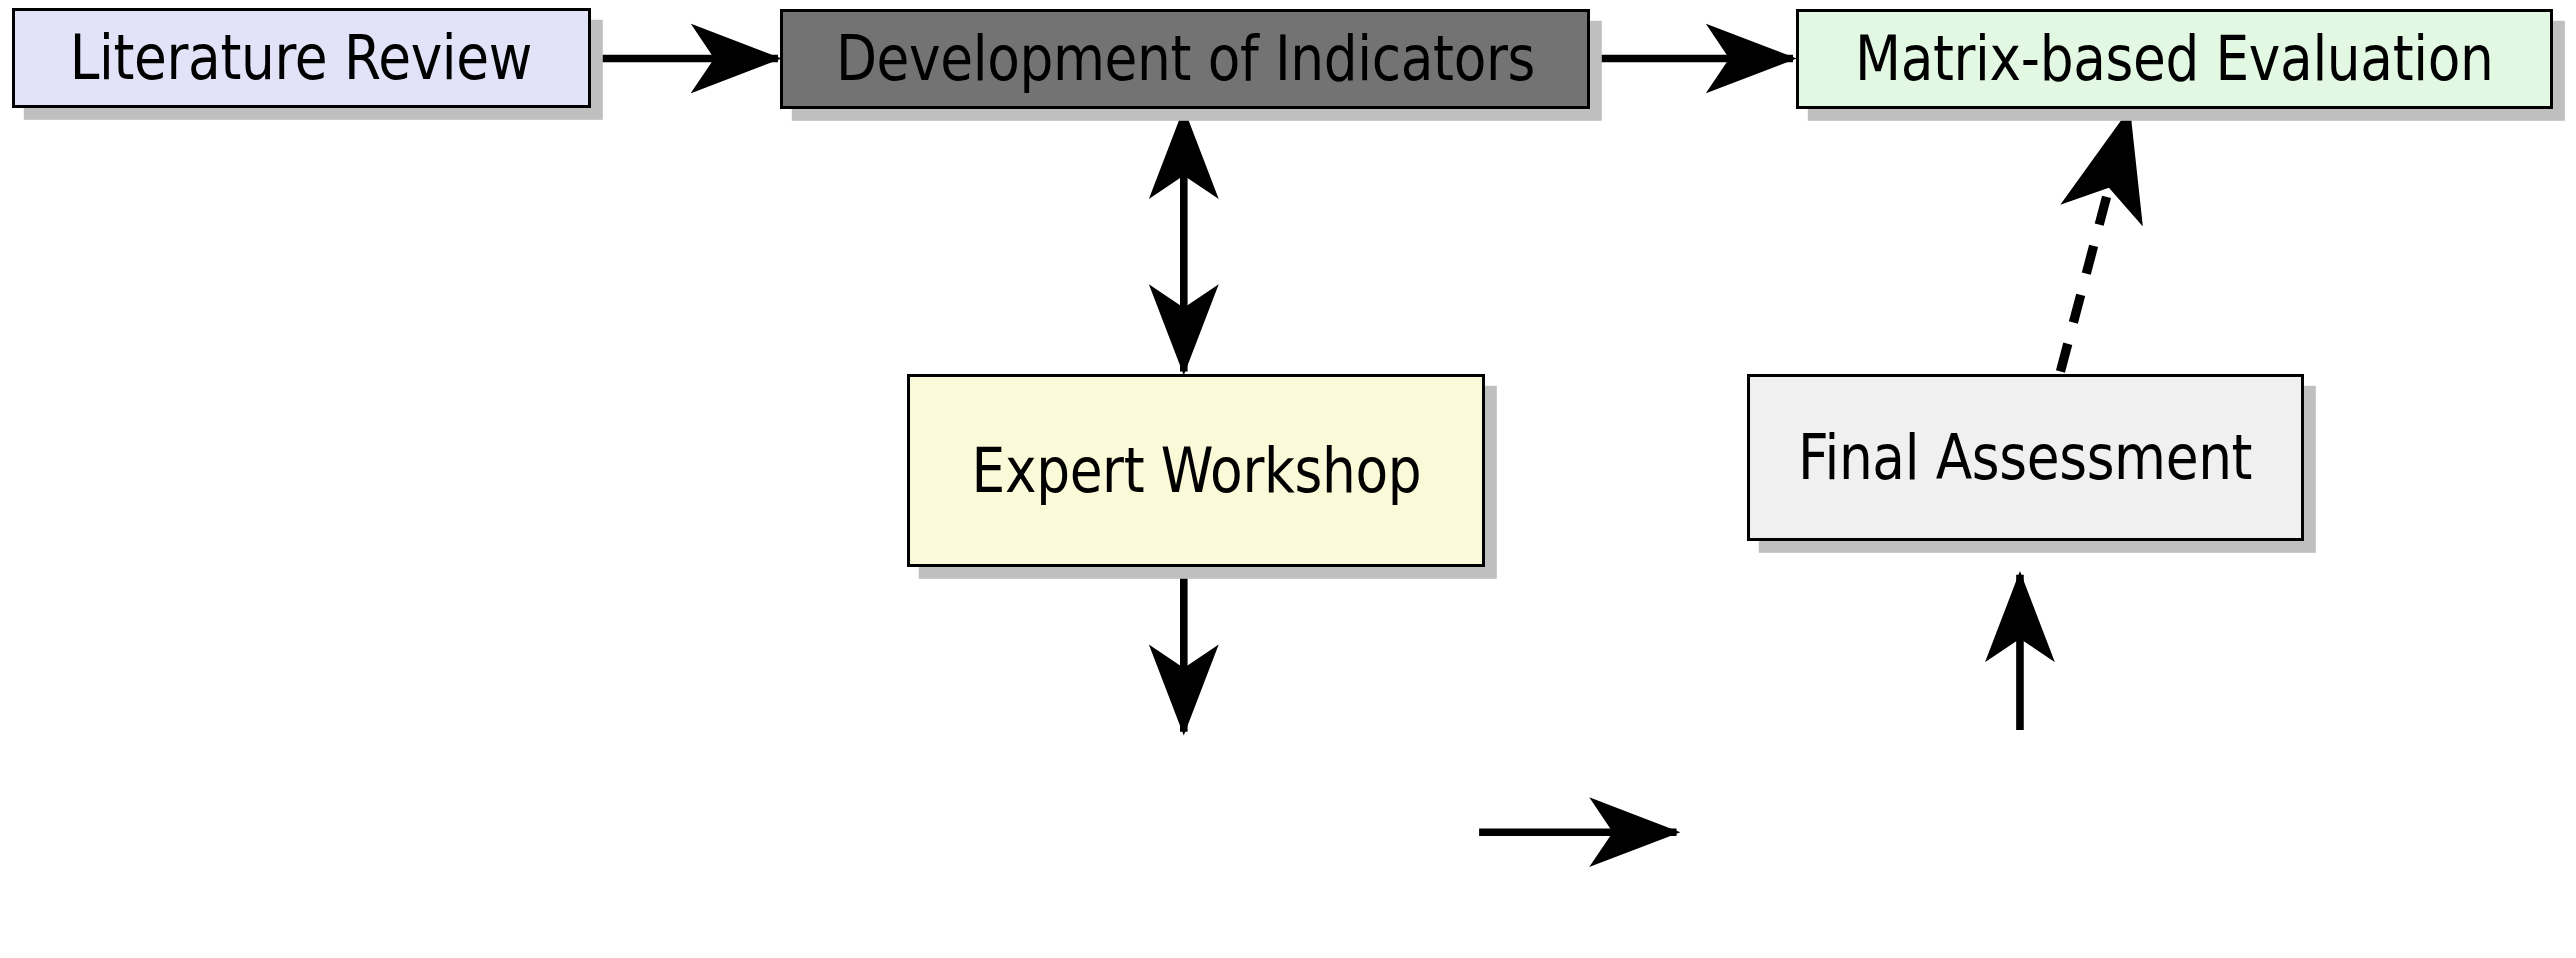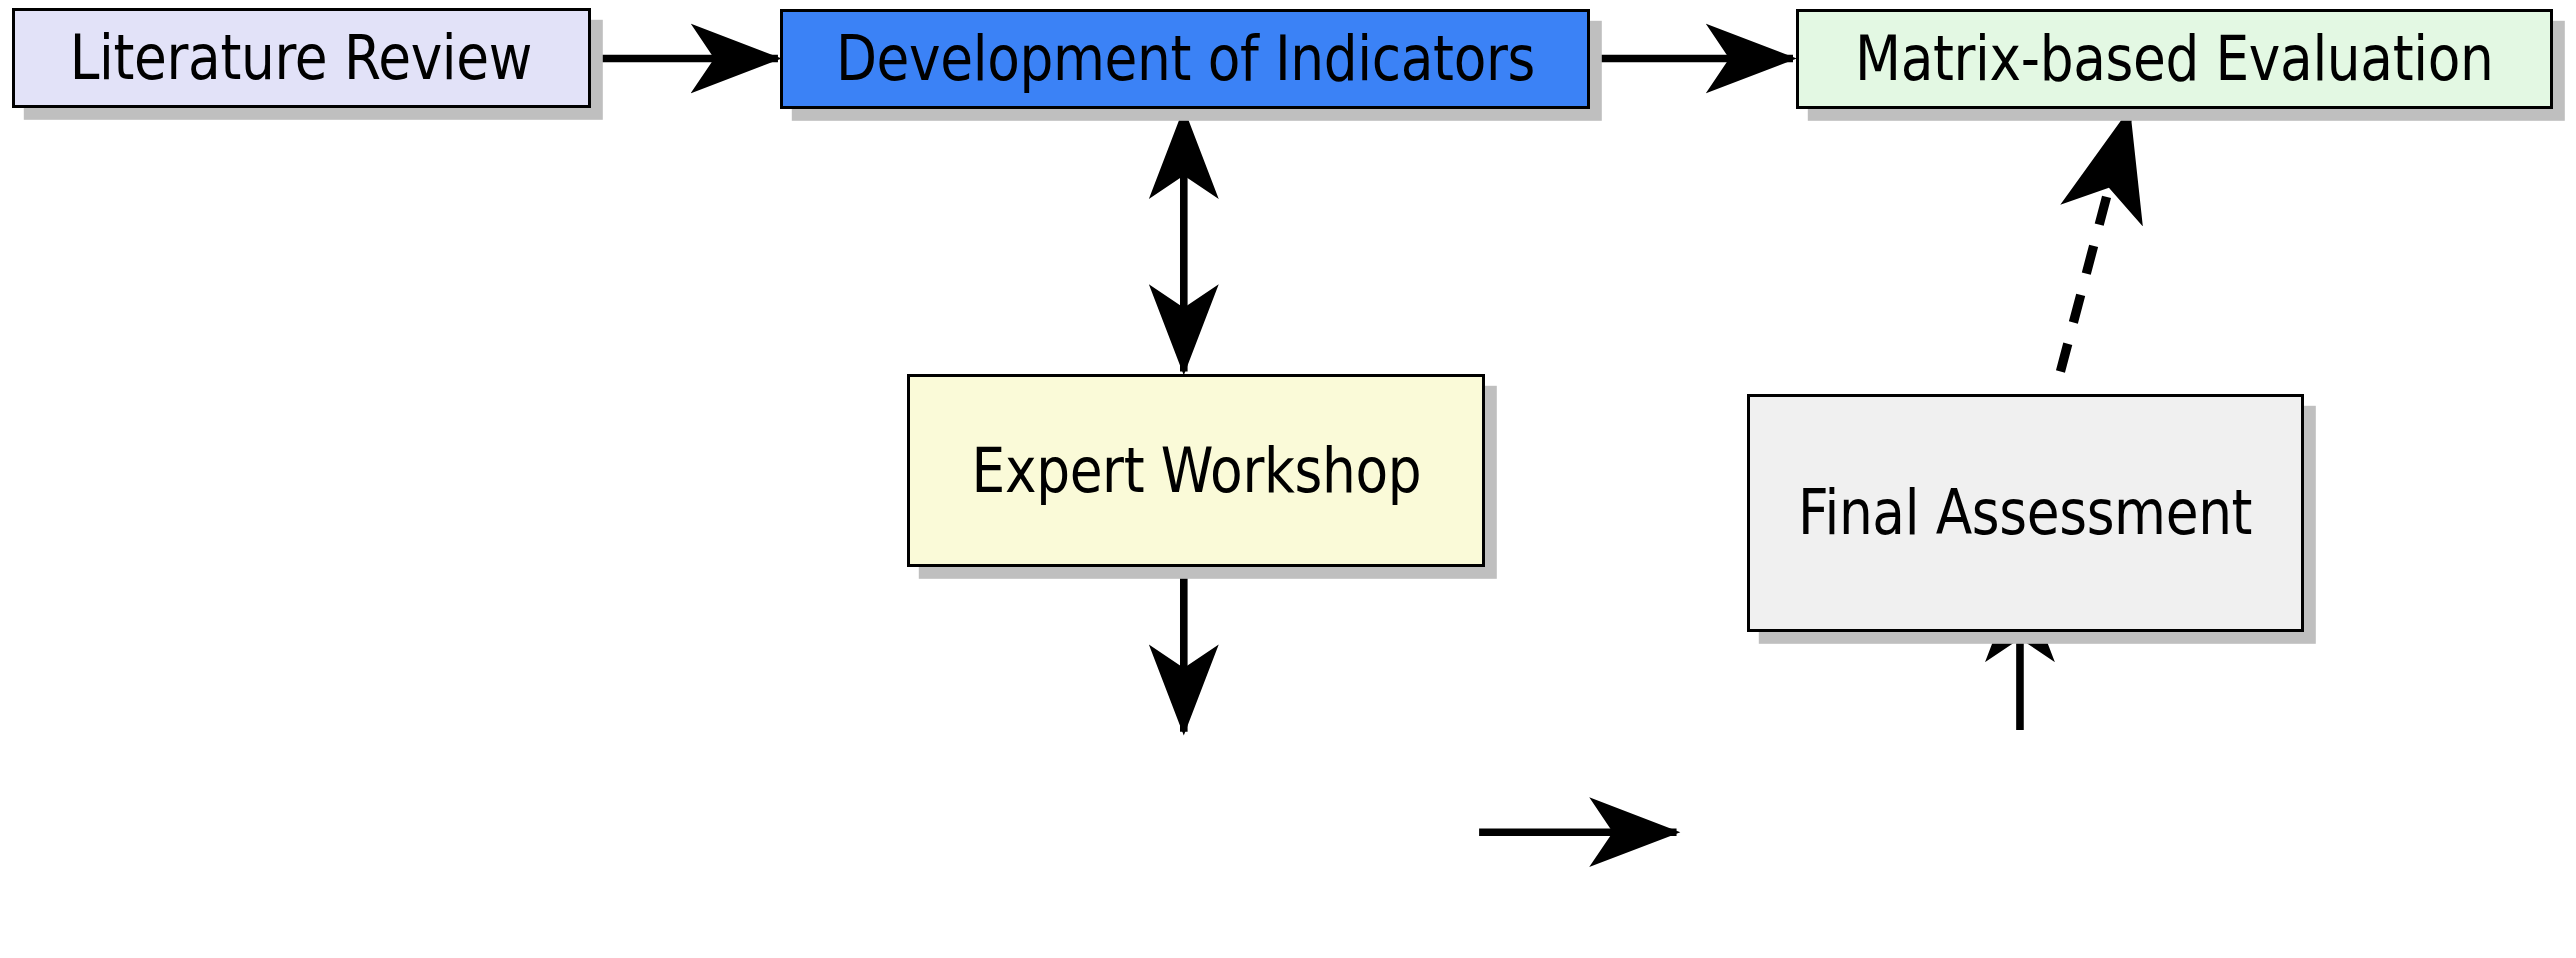--- a/index.html
+++ b/index.html
@@ -67,32 +67,32 @@
     <line class="edge" stroke="#000000" stroke-width="9" marker-end="url(#arrowend)" x1="1403" y1="675" x2="1403" y2="867"></line>
     <line class="edge" stroke="#000000" stroke-width="9" marker-end="url(#arrowend)" x1="1753" y1="986" x2="1987" y2="986"></line>
     <line class="edge" stroke="#000000" stroke-width="9" marker-end="url(#arrowend)" x1="2394" y1="865" x2="2394" y2="681"></line>
     <line class="edge" stroke="#000000" stroke-width="11" stroke-dasharray="34 26" marker-end="url(#arrowend)" x1="2442" y1="440" x2="2523" y2="133"></line>
   </svg>
 
   <div class="node" style="left: 11.8px; top: 8.4px; width: 579px; height: 100px; background: rgb(226, 226, 248); border-color: rgb(0, 0, 0); box-shadow: rgb(191, 191, 191) 11.8px 11.8px 0px 0px;">
     <span class="node-label">Literature Review</span>
   </div>
 
-  <div class="node" style="left: 780px; top: 9.3px; width: 810px; height: 100px; background: #3b82f6; border-color: rgb(0, 0, 0); box-shadow: rgb(191, 191, 191) 11.8px 11.8px 0px 0px;">
+  <div class="node" style="left: 780px; top: 9.3px; width: 810px; height: 100px; background: #737373; border-color: rgb(0, 0, 0); box-shadow: rgb(191, 191, 191) 11.8px 11.8px 0px 0px;">
     <span class="node-label">Development of Indicators</span>
   </div>
 
   <div class="node" style="left: 1796px; top: 9.3px; width: 757px; height: 100px; background: rgb(227, 248, 227); border-color: rgb(0, 0, 0); box-shadow: rgb(191, 191, 191) 11.8px 11.8px 0px 0px;">
     <span class="node-label">Matrix-based Evaluation</span>
   </div>
 
   <div class="node" style="left: 907px; top: 374px; width: 578px; height: 193px; background: rgb(250, 250, 216); border-color: rgb(0, 0, 0); box-shadow: rgb(191, 191, 191) 11.8px 11.8px 0px 0px;">
     <span class="node-label">Expert Workshop</span>
   </div>
 
-  <div class="node" style="left: 1747px; top: 394px; width: 557px; height: 238px; background: rgb(240, 240, 240); border-color: rgb(0, 0, 0); box-shadow: rgb(191, 191, 191) 11.8px 11.8px 0px 0px;">
+  <div class="node" style="left: 1747px; top: 374px; width: 557px; height: 167px; background: rgb(240, 240, 240); border-color: rgb(0, 0, 0); box-shadow: rgb(191, 191, 191) 11.8px 11.8px 0px 0px;">
     <span class="node-label">Final Assessment</span>
   </div>
 
 
 
 </div>
 
 
 </body></html>

